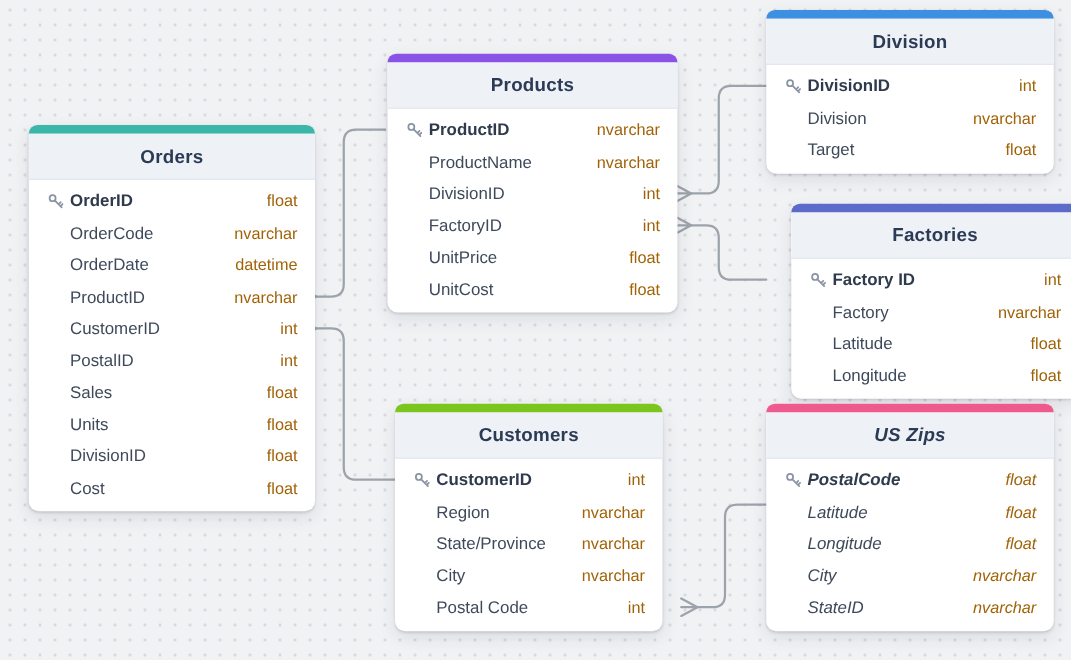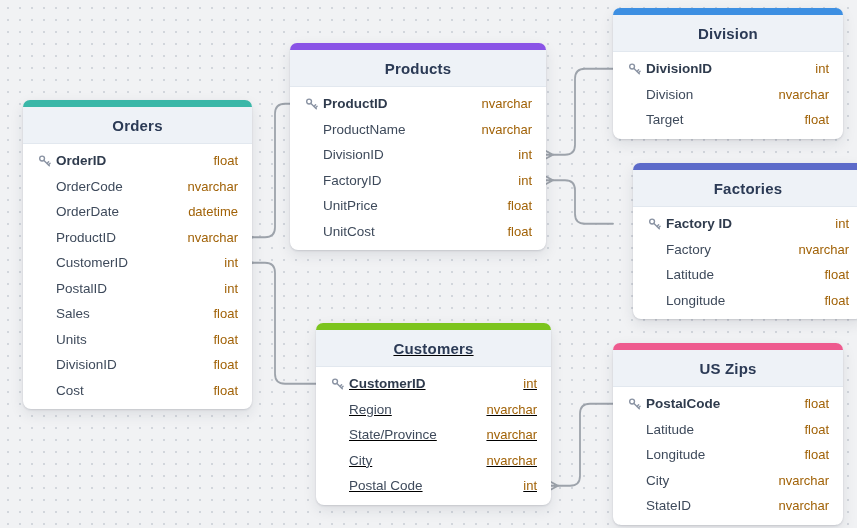--- a/index.html
+++ b/index.html
@@ -110,21 +110,21 @@
         <div class="row">
           <span class="fname">DivisionID</span>
           <span class="ftype">float</span>
         </div>
         <div class="row">
           <span class="fname">Cost</span>
           <span class="ftype">float</span>
         </div>
       </div>
     </div>
-    <div class="card" style="left: 290px; top: 43px; width: 256px;">
+    <div class="card" style="left: 310px; top: 43px; width: 232px;">
       <div class="accent" style="background: rgb(138, 83, 230);"></div>
       <div class="card-header">
         <span class="card-title">Products</span>
       </div>
       <div class="rows">
         <div class="row pk">
           <span class="keyicon">
             <svg width="13" height="13" viewBox="0 0 14 14" xmlns="http://www.w3.org/2000/svg">
               <g fill="none" stroke="#8a93a3" stroke-width="1.5" stroke-linecap="round">
                 <circle cx="4.4" cy="4.4" r="2.6"></circle>
@@ -210,21 +210,21 @@
         <div class="row">
           <span class="fname">Latitude</span>
           <span class="ftype">float</span>
         </div>
         <div class="row">
           <span class="fname">Longitude</span>
           <span class="ftype">float</span>
         </div>
       </div>
     </div>
-    <div class="card" style="left: 316px; top: 323px; width: 235px; text-decoration: underline;">
+    <div class="card" style="left: 316px; top: 323px; width: 214px;">
       <div class="accent" style="background: rgb(124, 196, 30);"></div>
       <div class="card-header">
         <span class="card-title">Customers</span>
       </div>
       <div class="rows">
         <div class="row pk">
           <span class="keyicon">
             <svg width="13" height="13" viewBox="0 0 14 14" xmlns="http://www.w3.org/2000/svg">
               <g fill="none" stroke="#8a93a3" stroke-width="1.5" stroke-linecap="round">
                 <circle cx="4.4" cy="4.4" r="2.6"></circle>
@@ -246,21 +246,21 @@
         <div class="row">
           <span class="fname">City</span>
           <span class="ftype">nvarchar</span>
         </div>
         <div class="row">
           <span class="fname">Postal Code</span>
           <span class="ftype">int</span>
         </div>
       </div>
     </div>
-    <div class="card" style="left: 613px; top: 343px; width: 230px;">
+    <div class="card" style="left: 613px; top: 323px; width: 230px; font-style: italic;">
       <div class="accent" style="background: rgb(238, 90, 142);"></div>
       <div class="card-header">
         <span class="card-title">US Zips</span>
       </div>
       <div class="rows">
         <div class="row pk">
           <span class="keyicon">
             <svg width="13" height="13" viewBox="0 0 14 14" xmlns="http://www.w3.org/2000/svg">
               <g fill="none" stroke="#8a93a3" stroke-width="1.5" stroke-linecap="round">
                 <circle cx="4.4" cy="4.4" r="2.6"></circle>

